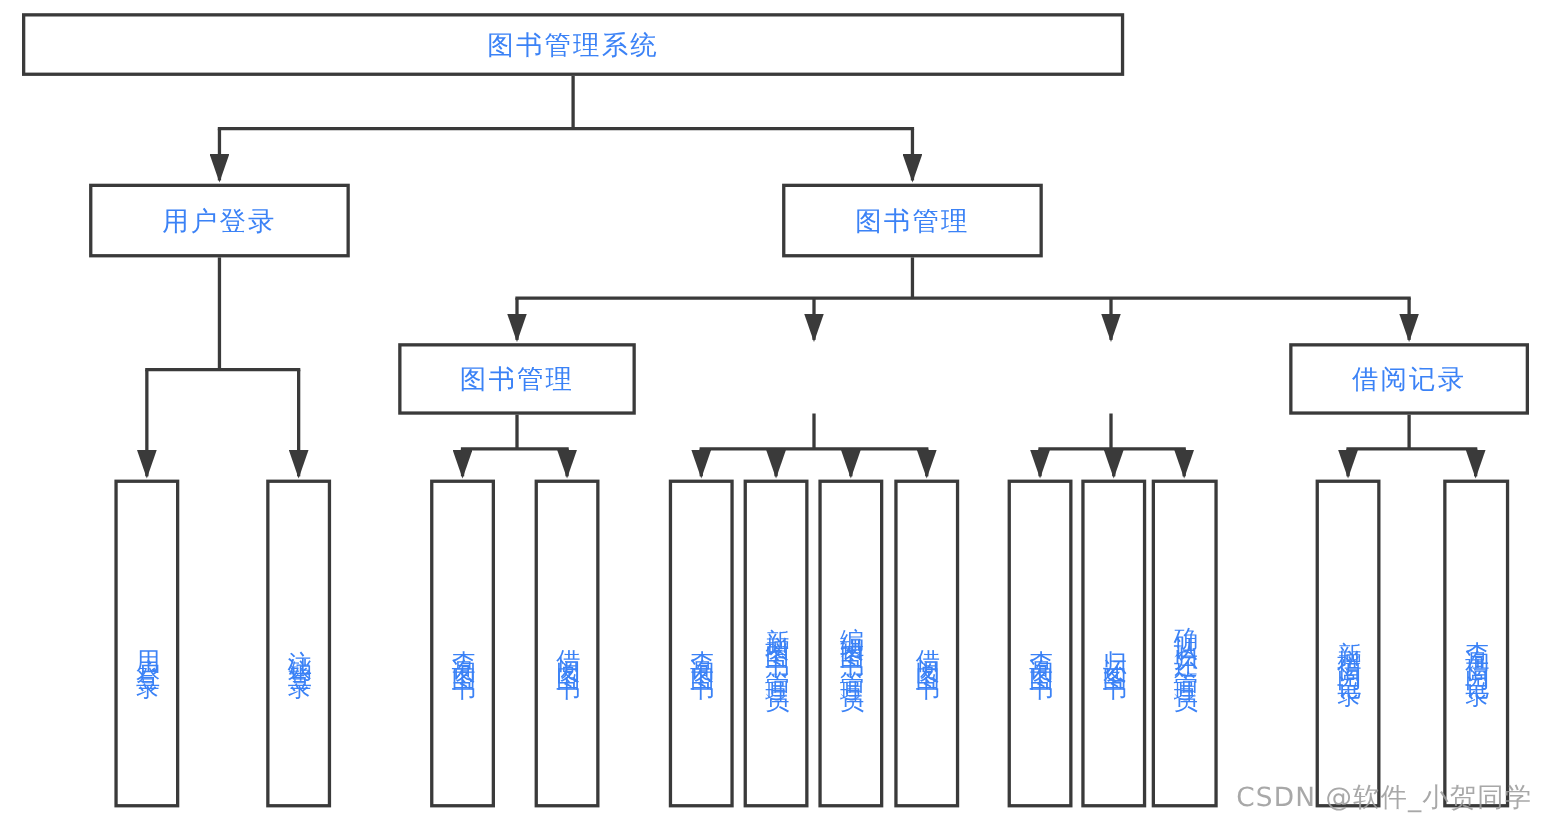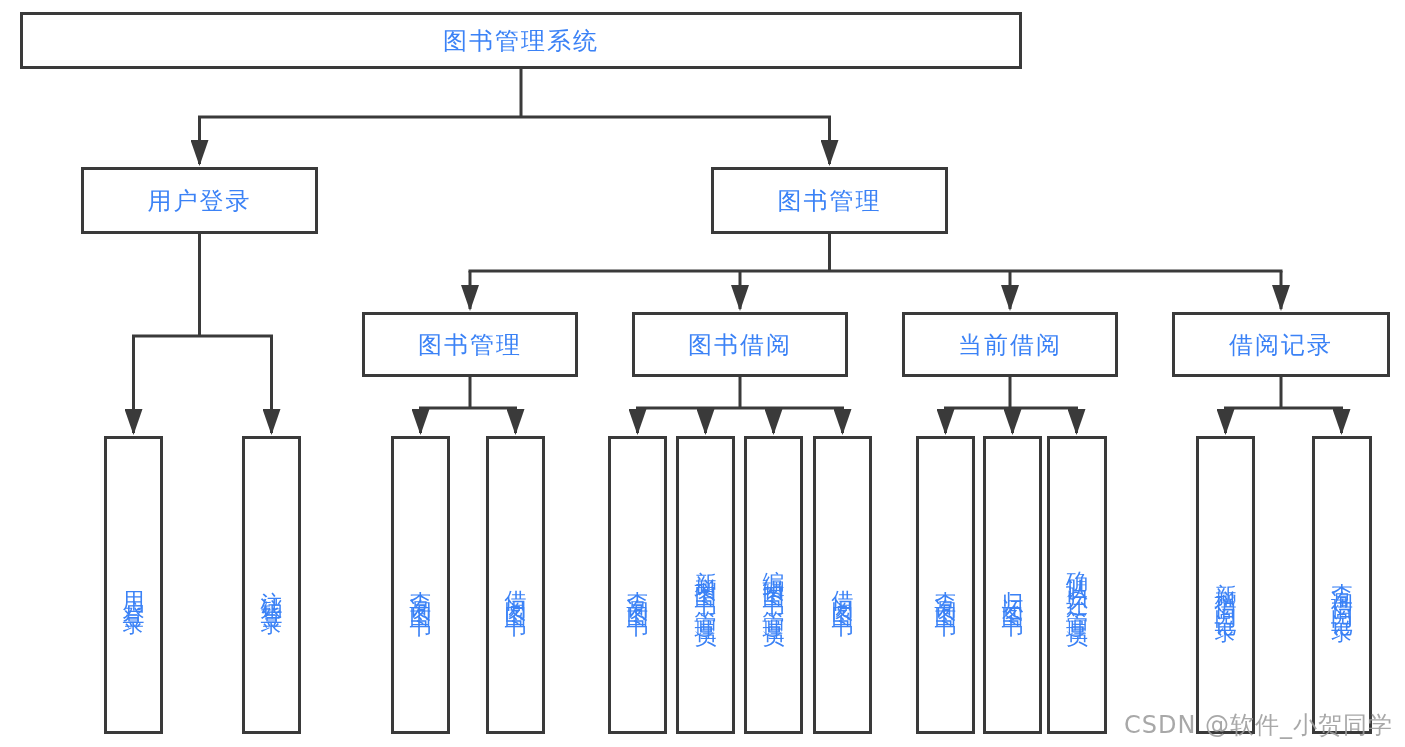--- a/index.html
+++ b/index.html
@@ -97,26 +97,20 @@
   <div class="node h-node" style="left:81px;top:167px;width:237px;height:67px">
     <span>用户登录</span>
   </div>
   <div class="node h-node" style="left:711px;top:167px;width:237px;height:67px">
     <span>图书管理</span>
   </div>
 
   <div class="node h-node" style="left:362px;top:312px;width:216px;height:65px">
     <span>图书管理</span>
   </div>
-  <div class="node h-node" style="left:632px;top:312px;width:216px;height:65px">
-    <span>图书借阅</span>
-  </div>
-  <div class="node h-node" style="left:902px;top:312px;width:216px;height:65px">
-    <span>当前借阅</span>
-  </div>
   <div class="node h-node" style="left:1172px;top:312px;width:218px;height:65px">
     <span>借阅记录</span>
   </div>
 
   <div class="node v-node" style="left:104px;top:436px;width:59px;height:298px">
     <span>用户登录</span>
   </div>
   <div class="node v-node" style="left:242px;top:436px;width:59px;height:298px">
     <span>注销登录</span>
   </div>

